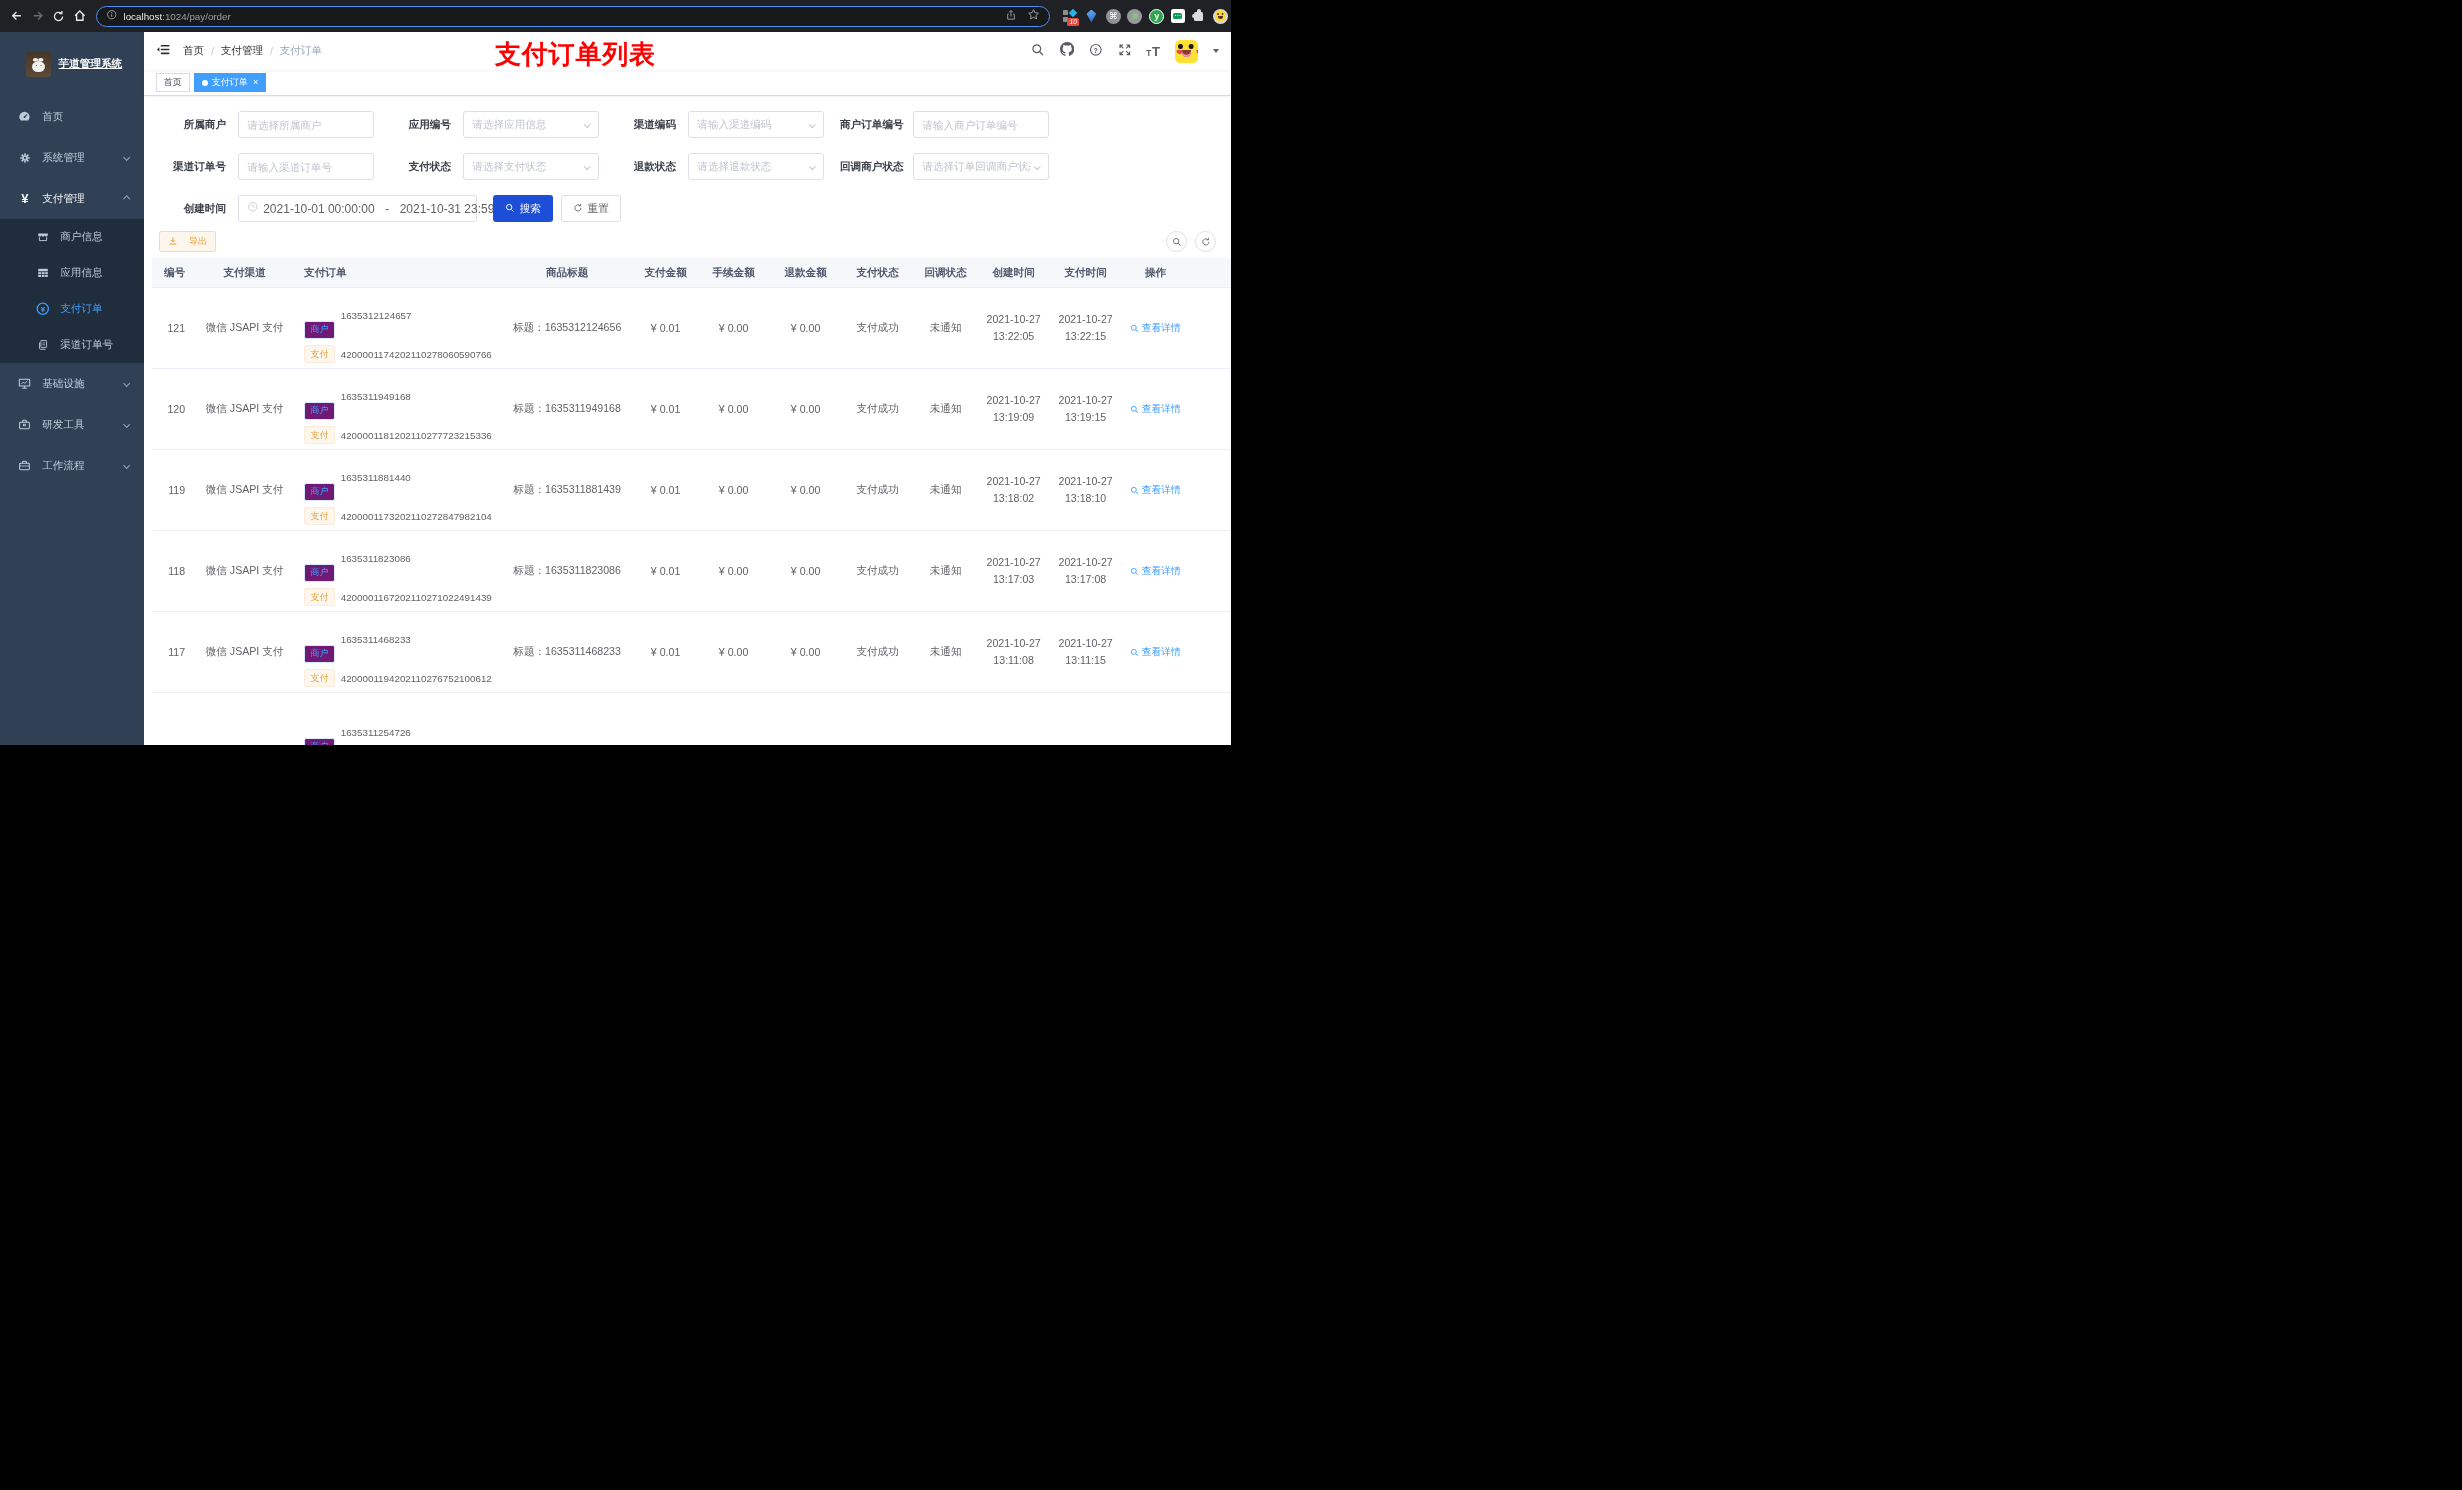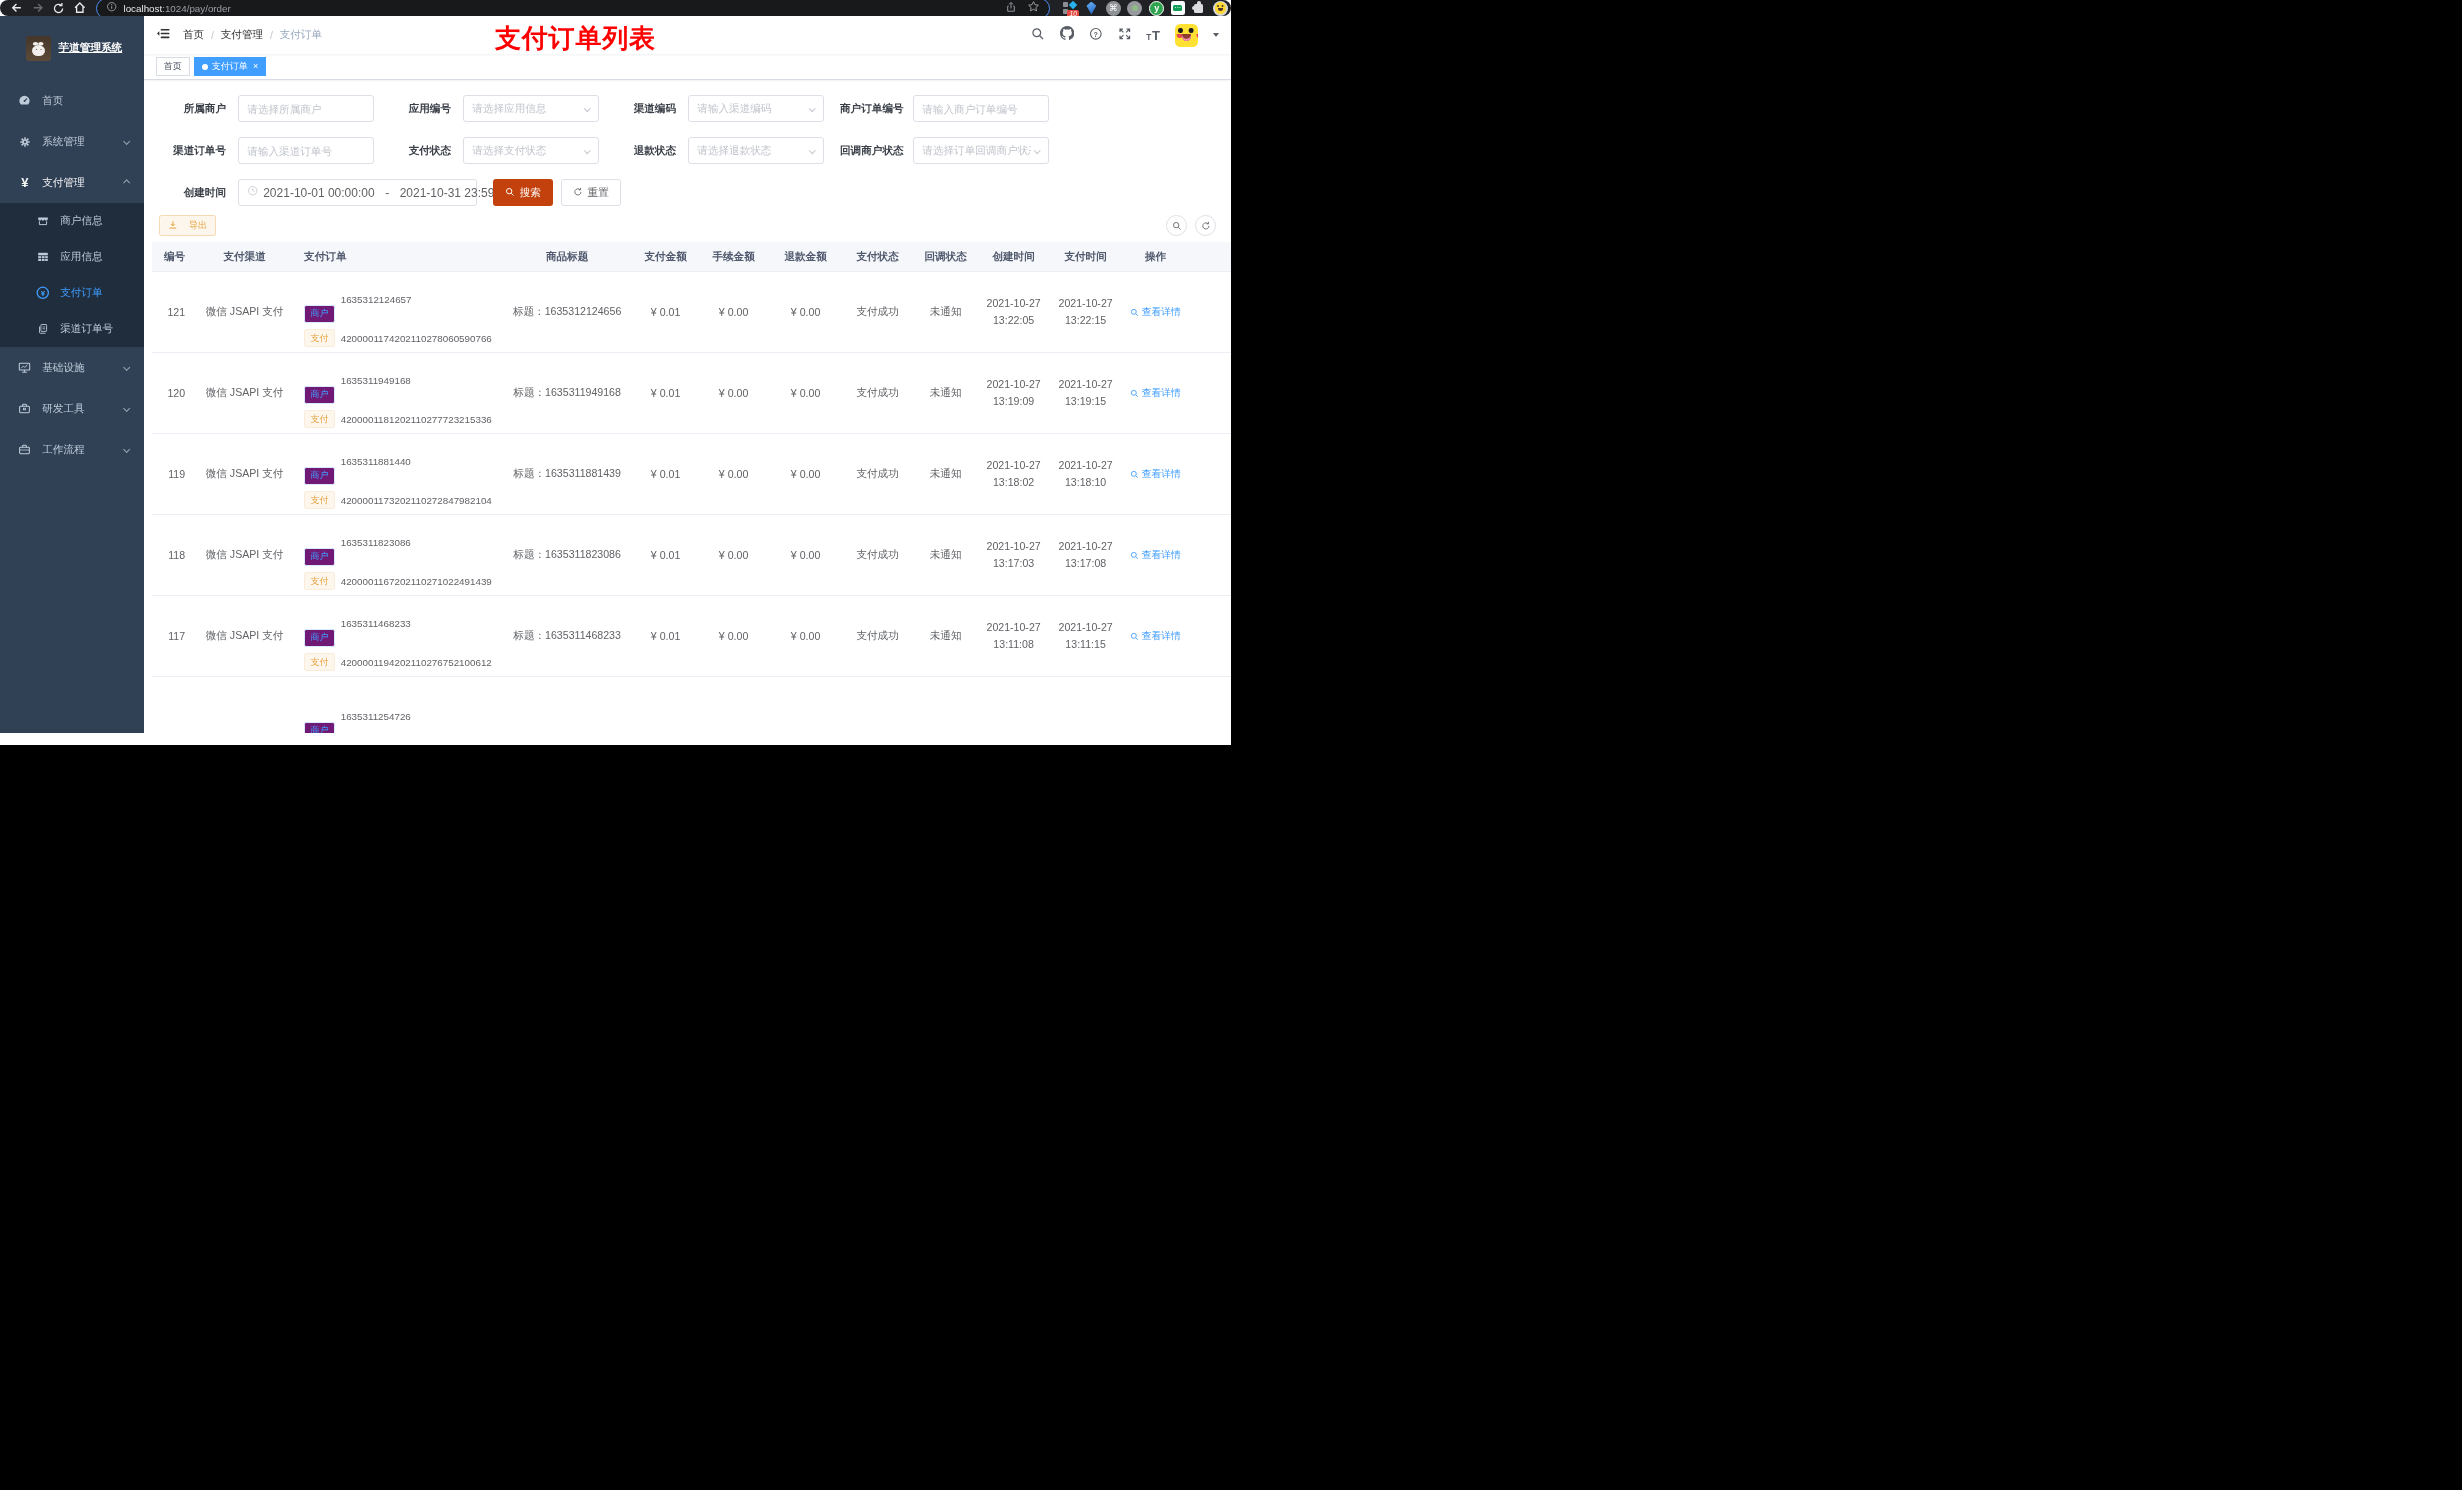--- a/index.html
+++ b/index.html
@@ -1,20 +1,20 @@
 <!DOCTYPE html>
 <html style="font-size:12px"><head>
 <meta charset="utf-8">
 <style>
   * { margin:0; padding:0; box-sizing:border-box; }
   body { font-family:"Liberation Sans","DejaVu Sans",sans-serif; background:#000; }
   .screen { width:1231px; height:745px; position:relative; background:#fff; overflow:hidden; }
 
   
-  .browser-bar { height:16px; background:#202124; display:flex; align-items:center; padding:0 7.6px; gap:3px;border-radius:9px; }
+  .browser-bar { height:32px; background:#202124; display:flex; align-items:center; padding:0 7.6px; gap:3px; }
   .nav-btn { width:18px; height:18px; display:flex; align-items:center; justify-content:center; border-radius:50%; flex:0 0 auto; }
   .omnibox { width:954px; height:21px; margin-left:4.5px; background:#18191b; border:1.5px solid #4d8df5; border-radius:11.4px; display:flex; align-items:center; padding:0 9px; gap:6px; flex:0 0 auto; }
   .url-text { font-size:9.8px; color:#9aa0a6; white-space:nowrap; flex:1; }
   .url-text b { color:#e8eaed; font-weight:400; }
   .omni-right { display:flex; gap:10.6px; align-items:center; }
   .ext-area { display:flex; align-items:center; gap:6.8px; margin-left:9px; }
   .ext { position:relative; width:15px; height:15px; display:flex; align-items:center; justify-content:center; flex:0 0 auto; }
   .ext-sq1,.ext-sq2 { position:absolute; width:5.3px; height:5.3px; background:#8b8e92; border-radius:0.8px; left:0.8px; }
   .ext-sq1{ top:1.5px; } .ext-sq2{ top:8.3px; }
   .ext-diamond { position:absolute; width:6px; height:6px; background:#27b3f0; transform:rotate(45deg); right:1.5px; top:1.5px; }
@@ -83,21 +83,21 @@
   .f-label { width:73px; text-align:right; padding-right:12px; font-size:10.6px; font-weight:700; color:#3a3f48; white-space:nowrap; flex:0 0 auto; }
   .f-ctrl { width:136px; height:27px; border:0.8px solid #dcdfe6; border-radius:3px; background:#fff; display:flex; align-items:center; padding:0 8.3px; gap:4.5px; }
   .f-ctrl input { border:none; outline:none; width:100%; font-size:10.6px; color:#606266; font-family:inherit; background:transparent; }
   .f-ctrl input::placeholder { color:#c0c4cc; }
   .f-ph { flex:1; font-size:10.6px; color:#c0c4cc; white-space:nowrap; overflow:hidden; }
   .f-ctrl .chev { border-color:#c0c4cc; width:4.5px; height:4.5px; }
   .f-date { width:239px; }
   .f-date span { font-size:12px; color:#606266; white-space:nowrap; }
   .f-date .dsep { margin:0 6px; color:#606266; }
   .btn { height:27px; border-radius:3px; font-size:10.6px; display:flex; align-items:center; gap:4.5px; padding:0 11.4px; cursor:pointer; border:0.8px solid transparent; }
-  .btn-primary { background:#c2410c; color:#fff; margin-left:16px; }
+  .btn-primary { background:#1d4ed8; color:#fff; margin-left:16px; }
   .btn-plain { background:#fff; border-color:#dcdfe6; color:#606266; margin-left:7.6px; }
 
   .toolbar-row { display:flex; align-items:center; padding:1.5px 15px 0 15px; }
   .btn-export { height:21px; padding:0 8.3px; font-size:9px; border-radius:2.3px; color:#e6a23c; background:#fdf6ec; border:0.8px solid #f5dab1; display:flex; align-items:center; gap:11px; cursor:pointer; }
   .tool-circles { margin-left:auto; display:flex; gap:7.6px; }
   .circle-btn { width:21px; height:21px; border-radius:50%; border:0.8px solid #dcdfe6; background:#fff; color:#606266; display:flex; align-items:center; justify-content:center; cursor:pointer; }
 
   
   .table-wrap { margin:6px 0 0 7.6px; overflow:hidden; }
   .t-row { display:flex; align-items:center; border-bottom:0.8px solid #ebeef5; background:#fff; }

